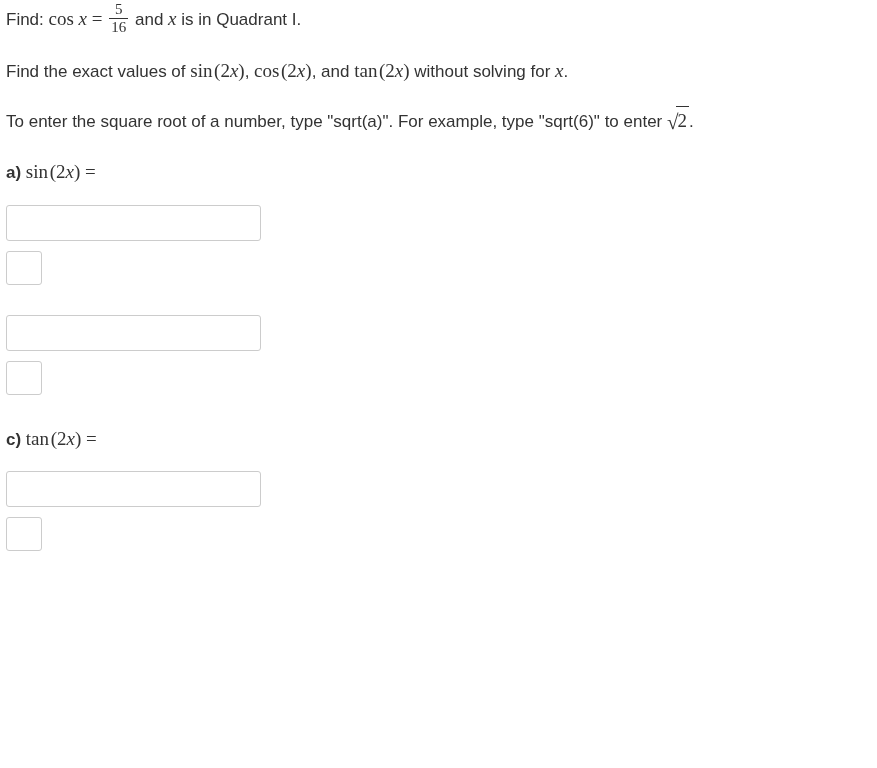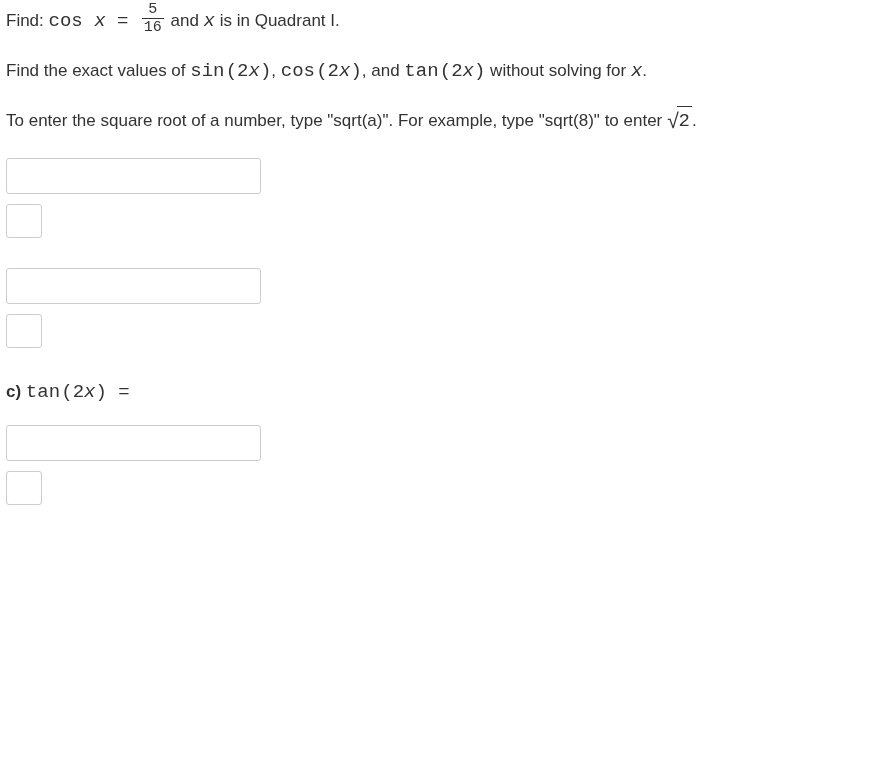--- a/index.html
+++ b/index.html
@@ -9,21 +9,21 @@
     margin: 0;
     padding: 4px 6px;
     width: 877px;
     box-sizing: border-box;
     line-height: 1.5;
   }
   .line {
     margin-bottom: 20px;
   }
   .math {
-    font-family: Liberation Mono, monospace;
+    font-family: Liberation Serif, serif;
     font-size: 19px;
   }
   .mi { font-style: italic; }
   .frac {
     display: inline-block;
     vertical-align: middle;
     text-align: center;
     font-size: 15px;
     line-height: 1;
     position: relative;
@@ -80,24 +80,27 @@
 
 <div class="line">
   <span>Find: </span><span class="math"><span>cos</span>&nbsp;<span class="mi">x</span><span> = </span><span class="frac"><span class="num">5</span><span class="den">16</span></span></span><span> and </span><span class="math mi">x</span><span> is in Quadrant I.</span>
 </div>
 
 <div class="line">
   <span>Find the exact values of </span><span class="math"><span>sin</span> <span>(2</span><span class="mi">x</span><span>)</span></span><span>, </span><span class="math"><span>cos</span> <span>(2</span><span class="mi">x</span><span>)</span></span><span>, and </span><span class="math"><span>tan</span> <span>(2</span><span class="mi">x</span><span>)</span></span><span> without solving for </span><span class="math mi">x</span><span>.</span>
 </div>
 
 <div class="line">
-  <span>To enter the square root of a number, type "sqrt(a)". For example, type "sqrt(8)" to enter </span><span class="math sqrt"><span class="radical">√</span><span class="radicand">2</span></span><span>.</span>
+  <span>To enter the square root of a number, type "sqrt(a)". For example, type "sqrt(6)" to enter </span><span class="math sqrt"><span class="radical">√</span><span class="radicand">2</span></span><span>.</span>
 </div>
 
 <div class="group">
+  <div>
+    <b>a) </b><span class="math"><span>sin</span> <span>(2</span><span class="mi">x</span><span>)</span><span> =</span></span>
+  </div>
   <input type="text" class="answer-input" style="">
   <div class="small-box"></div>
 </div>
 
 <div class="group">
   <input type="text" class="answer-input" style="">
   <div class="small-box"></div>
 </div>
 
 <div class="group">

